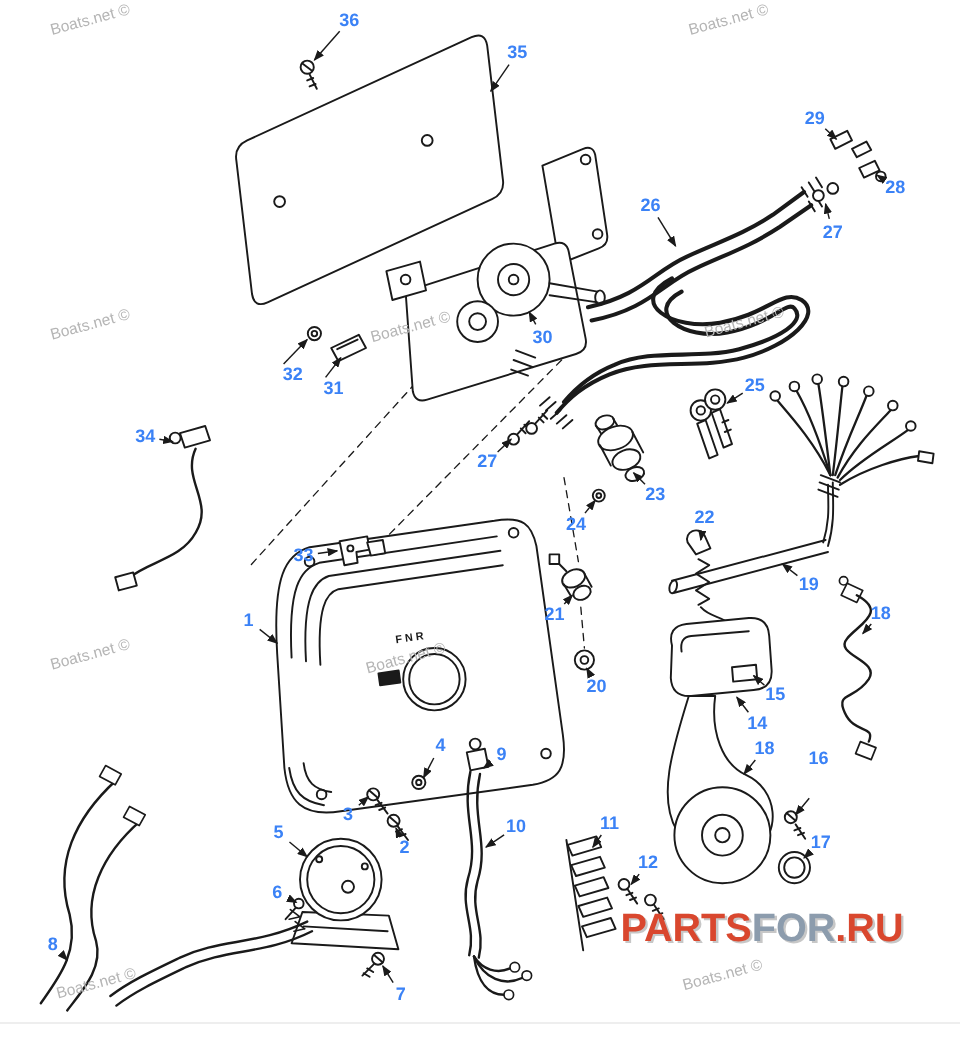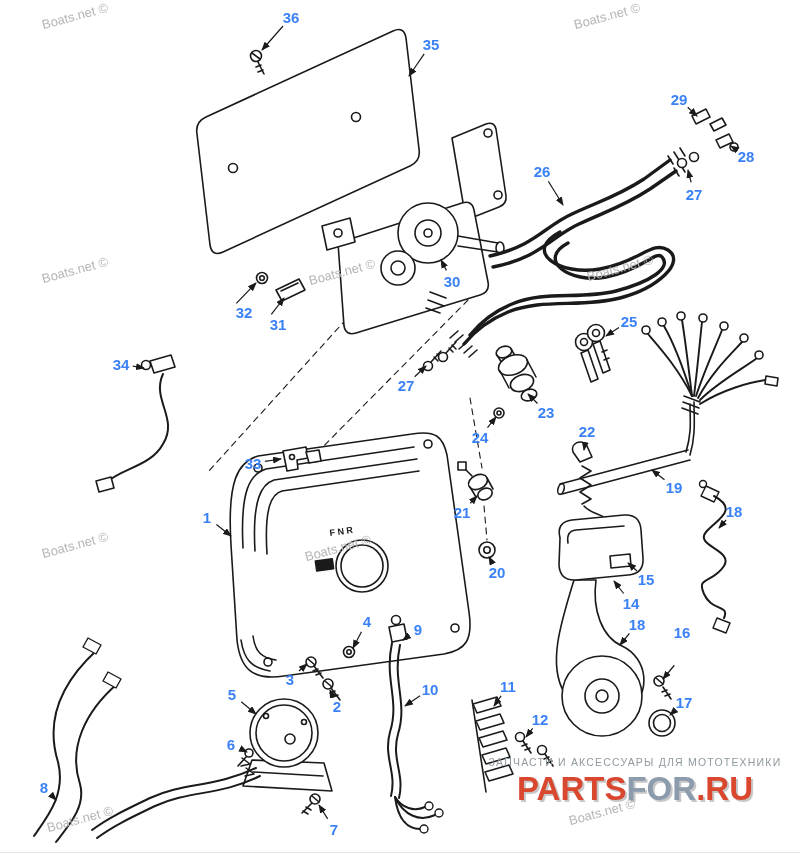--- a/index.html
+++ b/index.html
@@ -415,17 +415,16 @@
     <div class="watermark" style="left: 75px; top: 270px; transform: translate(-50%, -50%) rotate(-15deg);">Boats.net ©</div>
     <div class="watermark" style="left: 342px; top: 272px; transform: translate(-50%, -50%) rotate(-15deg);">Boats.net ©</div>
     <div class="watermark" style="left: 620px; top: 268px; transform: translate(-50%, -50%) rotate(-15deg);">Boats.net ©</div>
     <div class="watermark" style="left: 75px; top: 545px; transform: translate(-50%, -50%) rotate(-15deg);">Boats.net ©</div>
     <div class="watermark" style="left: 338px; top: 548px; transform: translate(-50%, -50%) rotate(-15deg);">Boats.net ©</div>
     <div class="watermark" style="left: 80px; top: 819px; transform: translate(-50%, -50%) rotate(-15deg);">Boats.net ©</div>
     <div class="watermark" style="left: 602px; top: 812px; transform: translate(-50%, -50%) rotate(-15deg);">Boats.net ©</div>
   </div>
 
 <div class="footer">
-  <div class="tagline">ЗАПЧАСТИ И АКСЕССУАРЫ ДЛЯ МОТОТЕХНИКИ</div>
   <div class="logo" id="logo"><span style="color: rgb(217, 71, 46);">P</span><span style="color: rgb(217, 71, 46);">A</span><span style="color: rgb(217, 71, 46);">R</span><span style="color: rgb(217, 71, 46);">T</span><span style="color: rgb(217, 71, 46);">S</span><span style="color: rgb(140, 156, 173);">F</span><span style="color: rgb(140, 156, 173);">O</span><span style="color: rgb(140, 156, 173);">R</span><span style="color: rgb(217, 71, 46);">.</span><span style="color: rgb(217, 71, 46);">R</span><span style="color: rgb(217, 71, 46);">U</span></div>
 </div>
 
 <div class="bottom-rule"></div>
 
 </body></html>

